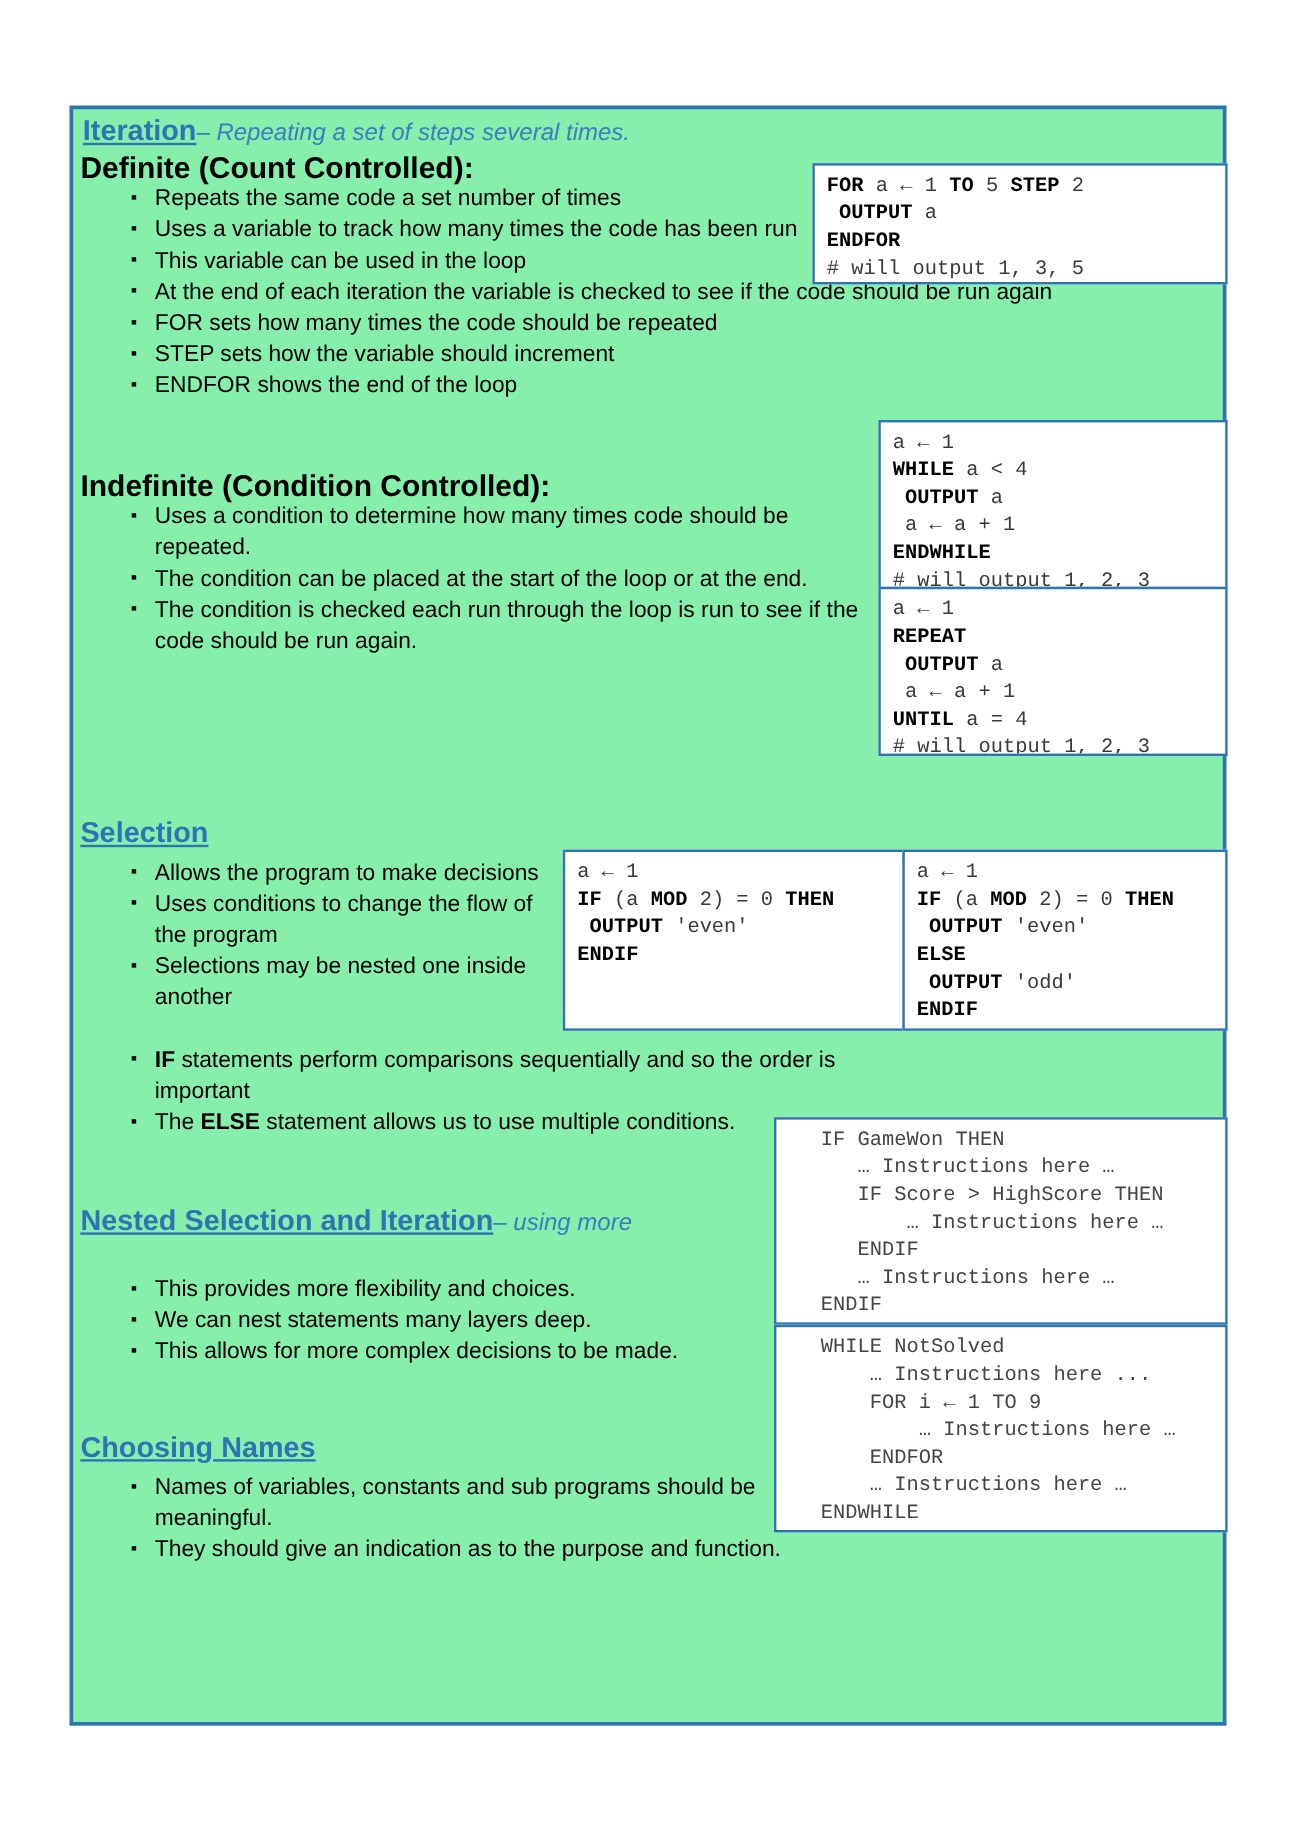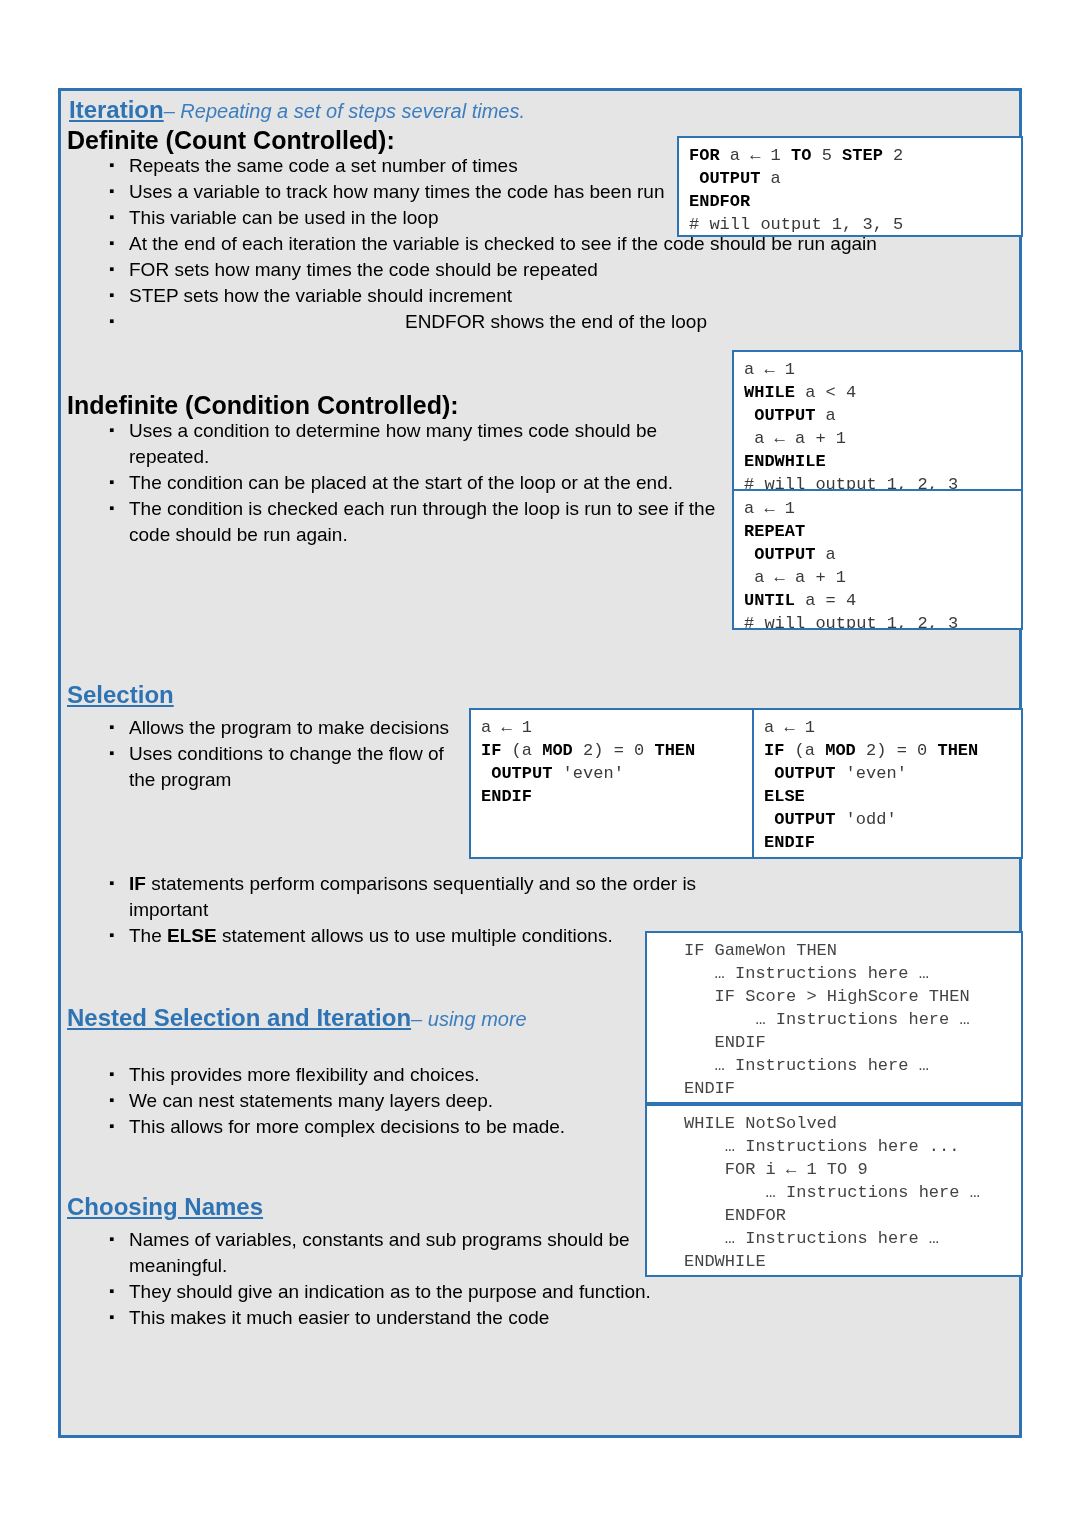--- a/index.html
+++ b/index.html
@@ -6,21 +6,21 @@
   body{
     width:1080px;height:1527px;position:relative;overflow:hidden;
     font-family:"Liberation Sans", sans-serif;
     color:#000000;
     -webkit-font-smoothing:antialiased;
   }
   .page-frame{
     position:absolute;left:58px;top:88px;width:964px;height:1350px;
     border:3px solid #2E74B5;
     box-sizing:border-box;
-    background:#e5e5e5;
+    background:#86efac;
   }
   .content{position:absolute;left:0;top:0;width:100%;height:100%;}
 
   
   .sec-head{
     position:absolute;
     font-weight:bold;
     color:#2E74B5;
     font-size:24px;
     line-height:26px;
@@ -101,21 +101,21 @@
 
   <div class="bold-head" style="left:6px;top:38px;">Definite (Count Controlled):</div>
 
   <ul class="bl" style="left:46px;top:62px;width:600px;">
     <li>Repeats the same code a set number of times</li>
     <li style="width:580px;">Uses a variable to track how many times the code has been run</li>
     <li>This variable can be used in the loop</li>
     <li style="width:900px;white-space:nowrap;">At the end of each iteration the variable is checked to see if the code should be run again</li>
     <li style="white-space:nowrap;">FOR sets how many times the code should be repeated</li>
     <li style="white-space:nowrap;">STEP sets how the variable should increment</li>
-    <li style="white-space:nowrap;text-align:right;">ENDFOR shows the end of the loop</li>
+    <li style="white-space:nowrap;">ENDFOR shows the end of the loop</li>
   </ul>
 
   <div class="codebox" style="left:616px;top:45px;width:346px;height:101px;"><b>FOR</b> a ← 1 <b>TO</b> 5 <b>STEP</b> 2
  <b>OUTPUT</b> a
 <b>ENDFOR</b>
 # will output 1, 3, 5</div>
 
   <div class="bold-head" style="left:6px;top:303px;">Indefinite (Condition Controlled):</div>
 
   <ul class="bl" style="left:46px;top:327px;width:600px;">
@@ -138,20 +138,21 @@
 <b>UNTIL</b> a = 4
 # will output 1, 2, 3</div>
 
   <div class="sec-head" style="left:6px;top:591px;">
     <span class="u">Selection</span>
   </div>
 
   <ul class="bl" style="left:46px;top:624px;width:360px;">
     <li style="width:320px;">Allows the program to make decisions</li>
     <li style="width:320px;">Uses conditions to change the flow of the program</li>
+    <li style="width:320px;">Selections may be nested one inside another</li>
   </ul>
 
   <ul class="bl" style="left:46px;top:780px;width:620px;">
     <li style="width:620px;"><b>IF</b><span> statements perform comparisons sequentially and so the order is important</span></li>
     <li style="width:520px;"><span>The </span><b>ELSE</b><span> statement allows us to use multiple conditions.</span></li>
   </ul>
 
   <div class="codebox" style="left:408px;top:617px;width:285px;height:151px;">a ← 1
 <b>IF</b> (a <b>MOD</b> 2) = 0 <b>THEN</b>
  <b>OUTPUT</b> 'even'
@@ -190,17 +191,16 @@
     … Instructions here …
 ENDWHILE</div>
 
   <div class="sec-head" style="left:6px;top:1103px;">
     <span class="u">Choosing Names</span>
   </div>
 
   <ul class="bl" style="left:46px;top:1136px;width:560px;">
     <li style="width:545px;">Names of variables, constants and sub programs should be meaningful.</li>
     <li style="width:545px;">They should give an indication as to the purpose and function.</li>
-    <li style="white-space:nowrap;">This makes it much easier to understand the code</li>
   </ul>
 
  </div>
 </div>
 
 </body></html>

